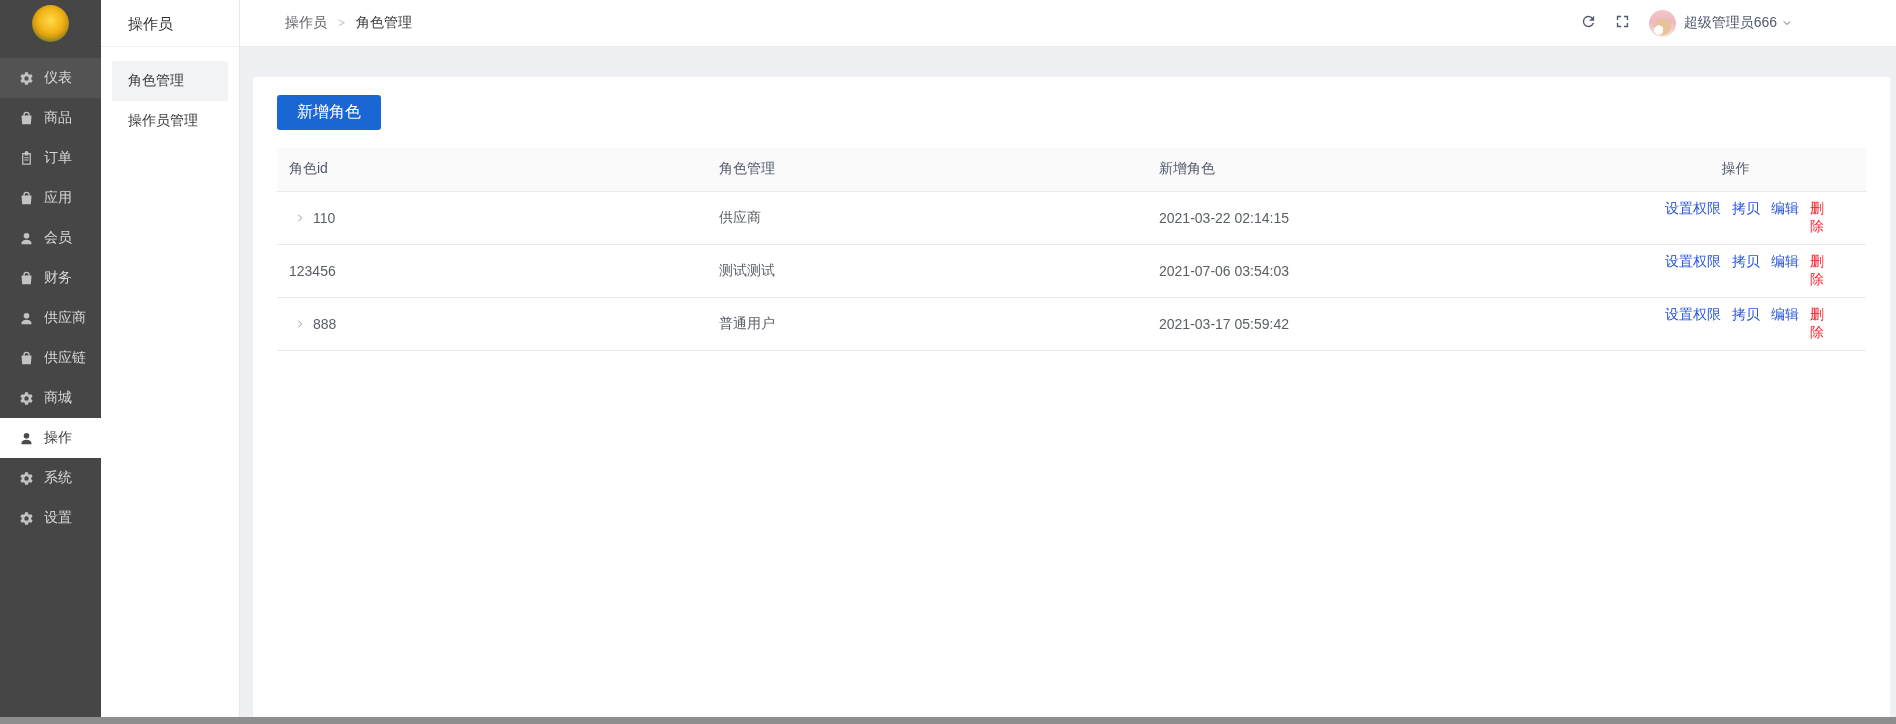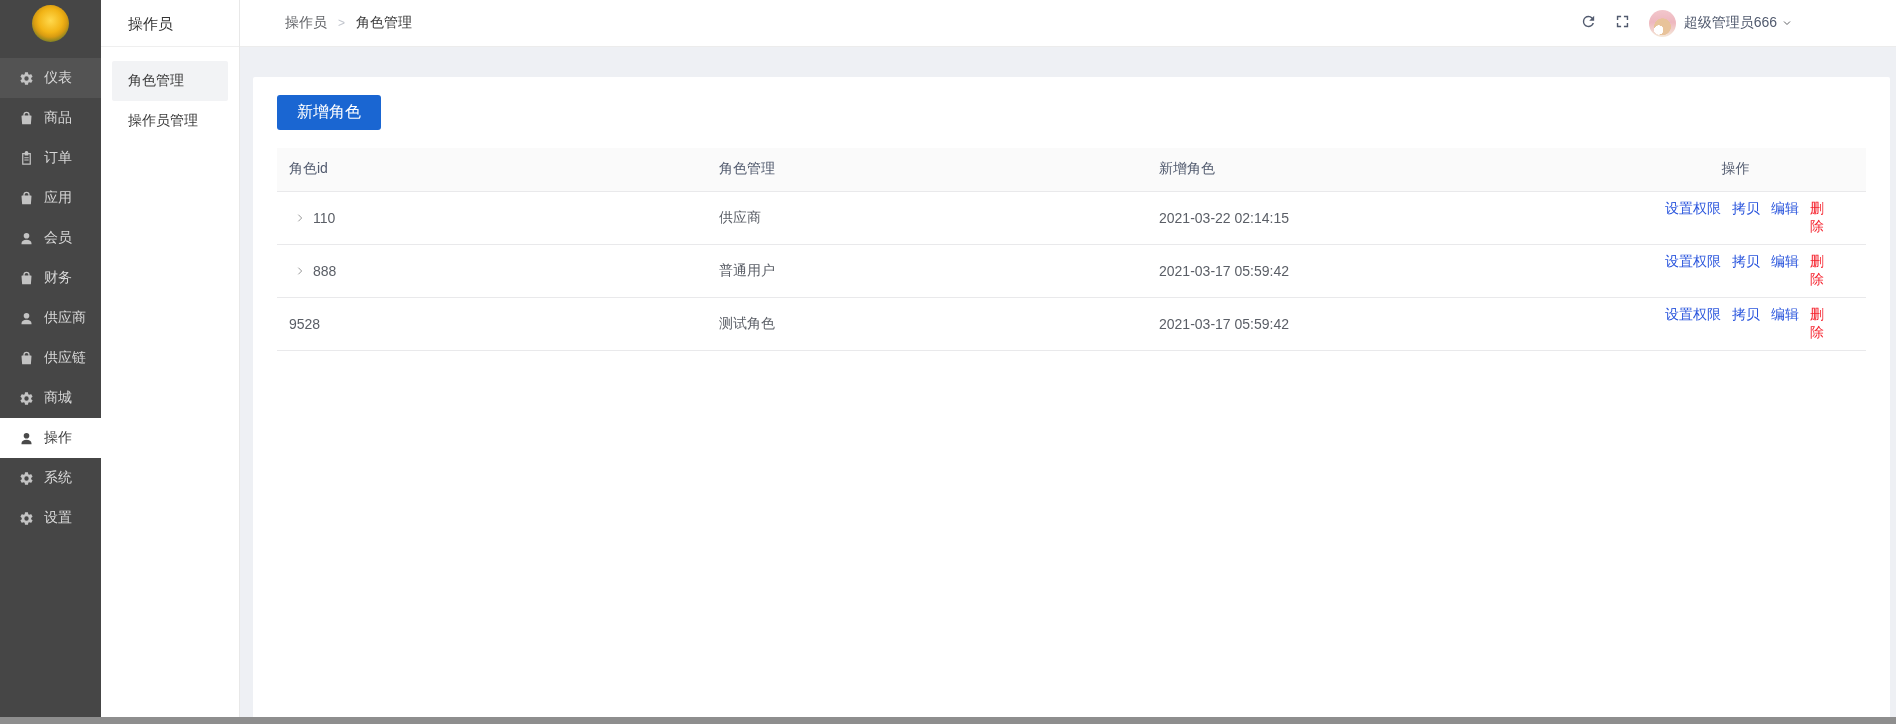--- a/index.html
+++ b/index.html
@@ -256,41 +256,41 @@
       <span class="expand-icon"><svg viewBox="0 0 24 24">
                       <path d="M8 4l8 8-8 8"></path>
                     </svg></span><span>110</span>
     </td>
     <td>供应商</td>
     <td>2021-03-22 02:14:15</td>
     <td class="col-action"><a class="action-link">设置权限</a><a class="action-link">拷贝</a><a class="action-link">编辑</a><a class="action-link danger">删除</a></td>
   </tr>
 
 
+  <tr>
+    <td>
+      <span>123456</span>
+    </td>
+    <td>测试测试</td>
+    <td>2021-07-06 03:54:03</td>
+    <td class="col-action"><a class="action-link">设置权限</a><a class="action-link">拷贝</a><a class="action-link">编辑</a><a class="action-link danger">删除</a></td>
+  </tr>
 
   <tr>
     <td>
       <span class="expand-icon"><svg viewBox="0 0 24 24">
                       <path d="M8 4l8 8-8 8"></path>
                     </svg></span><span>888</span>
     </td>
     <td>普通用户</td>
     <td>2021-03-17 05:59:42</td>
     <td class="col-action"><a class="action-link">设置权限</a><a class="action-link">拷贝</a><a class="action-link">编辑</a><a class="action-link danger">删除</a></td>
   </tr>
 
 
-  <tr>
-    <td>
-      <span>9528</span>
-    </td>
-    <td>测试角色</td>
-    <td>2021-03-17 05:59:42</td>
-    <td class="col-action"><a class="action-link">设置权限</a><a class="action-link">拷贝</a><a class="action-link">编辑</a><a class="action-link danger">删除</a></td>
-  </tr>
 
 </tbody>
         </table>
       </div>
     </section>
 
   </div>
 </div>
 
 <div class="h-scrollbar"></div>

